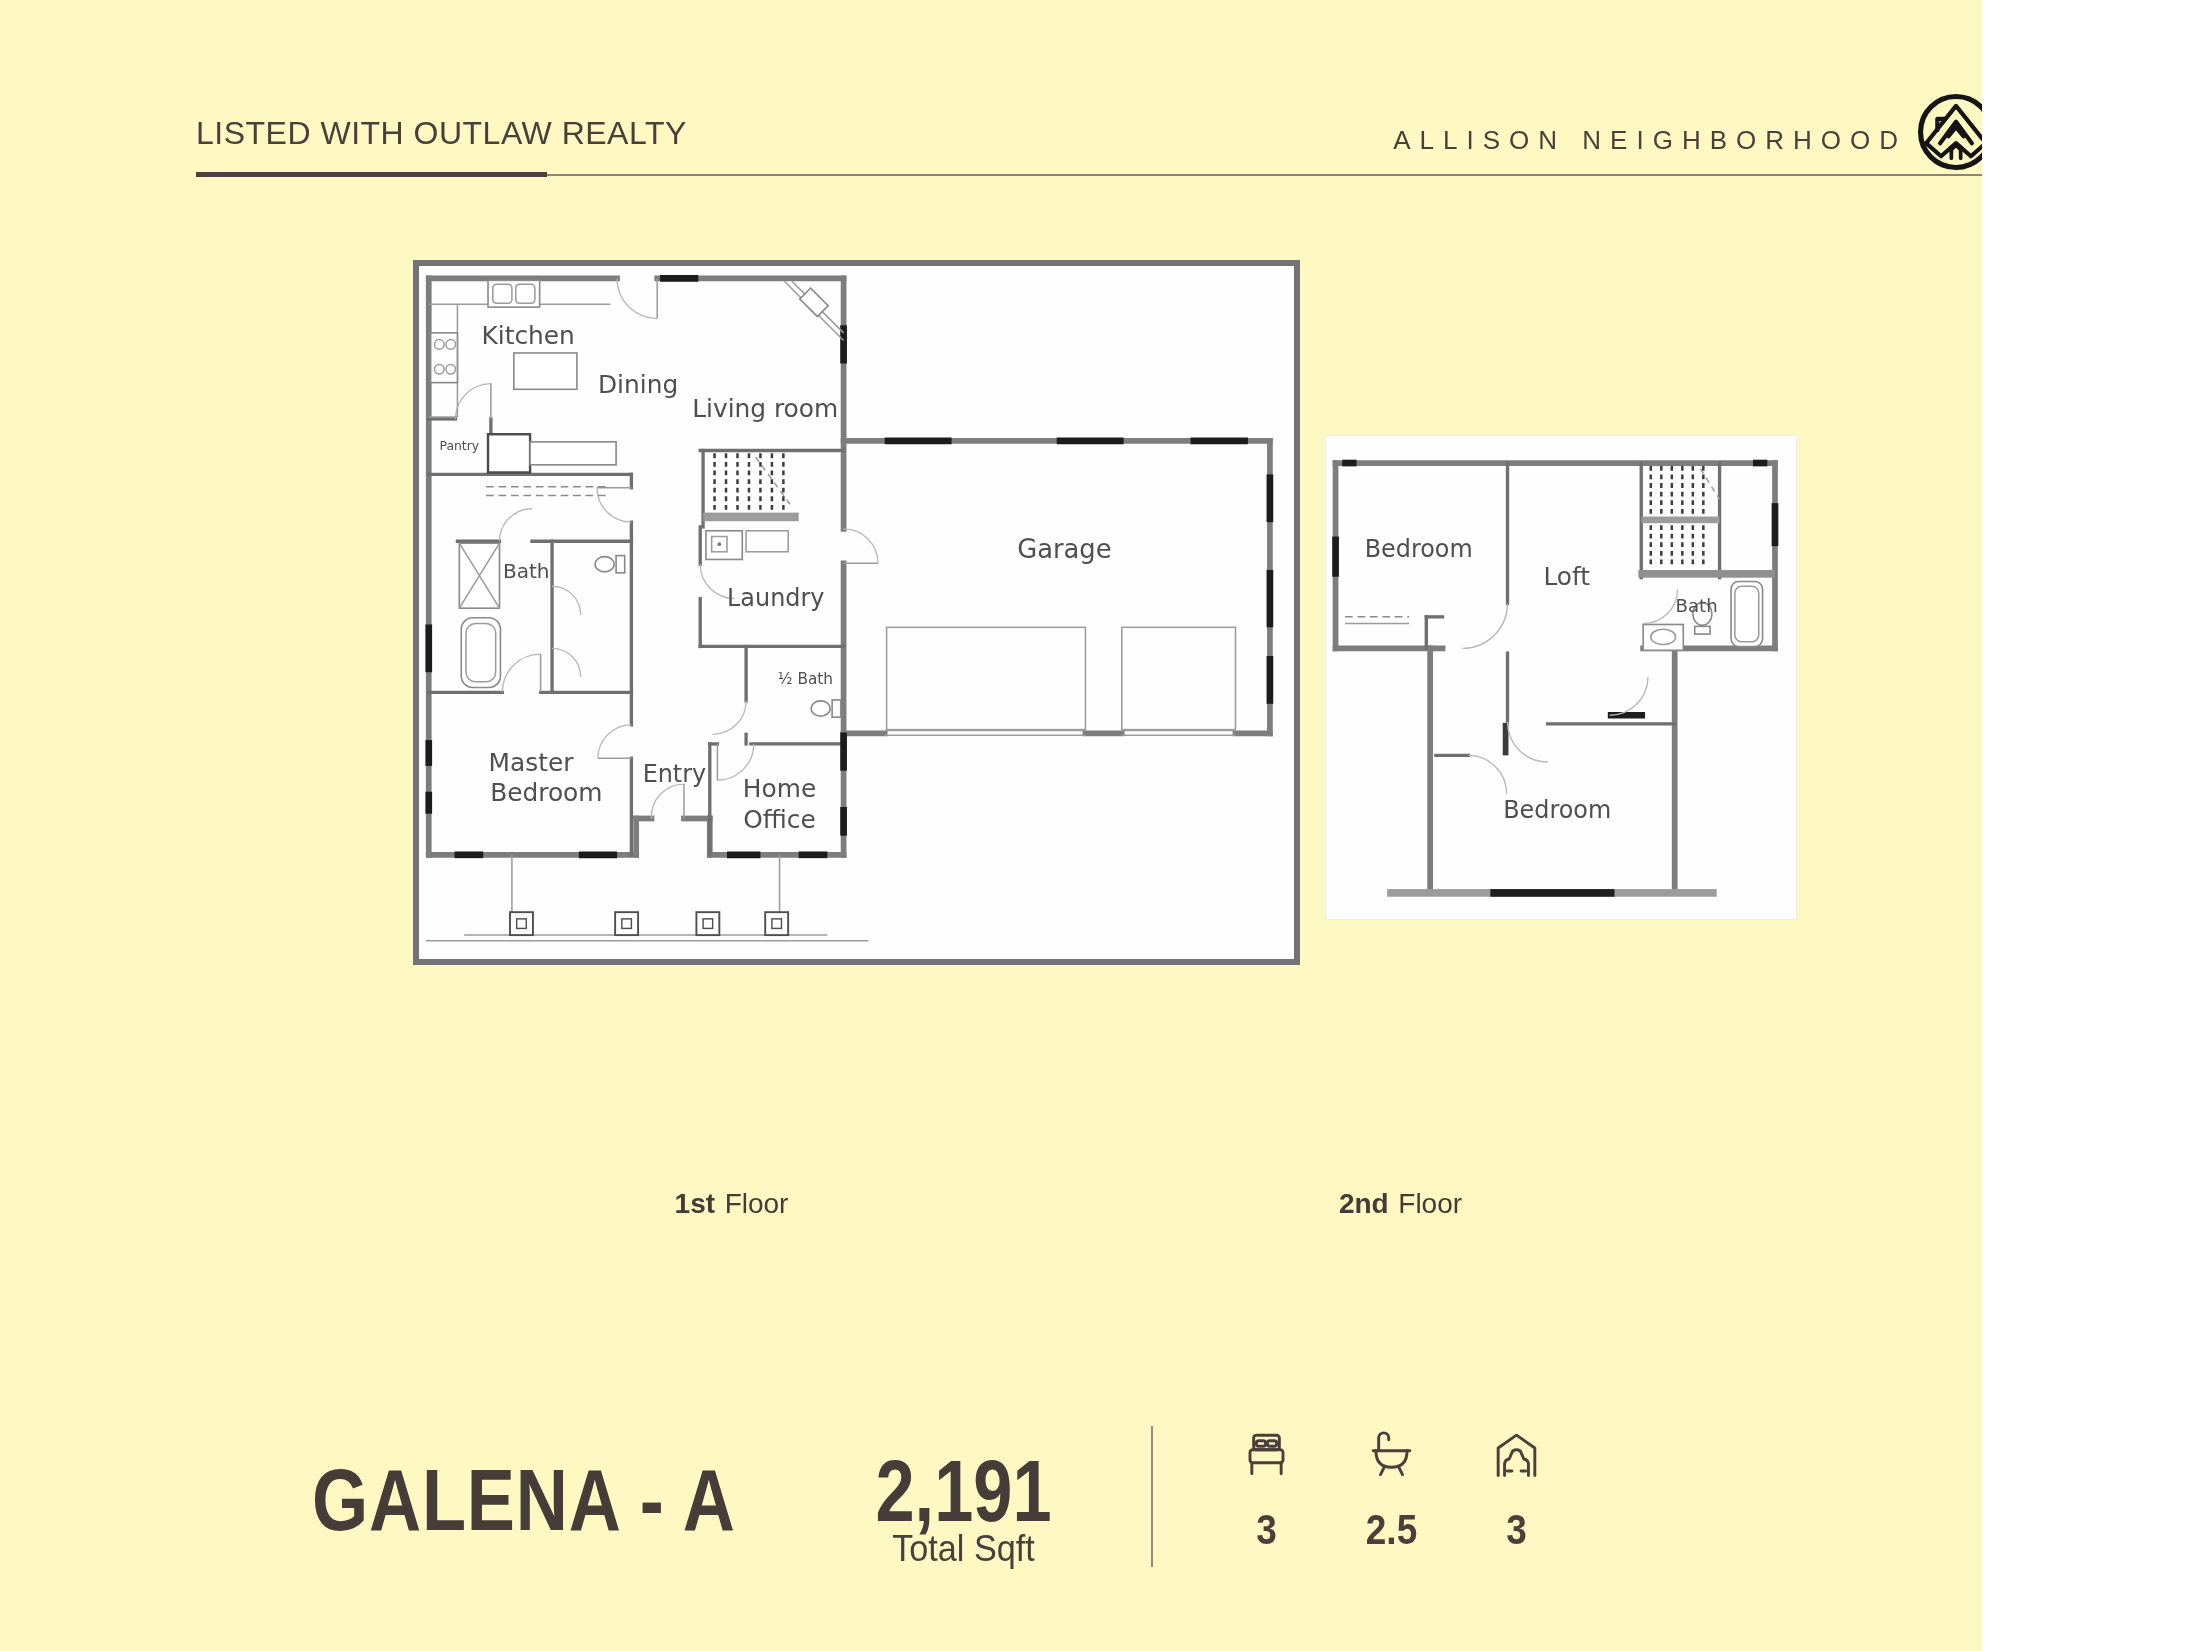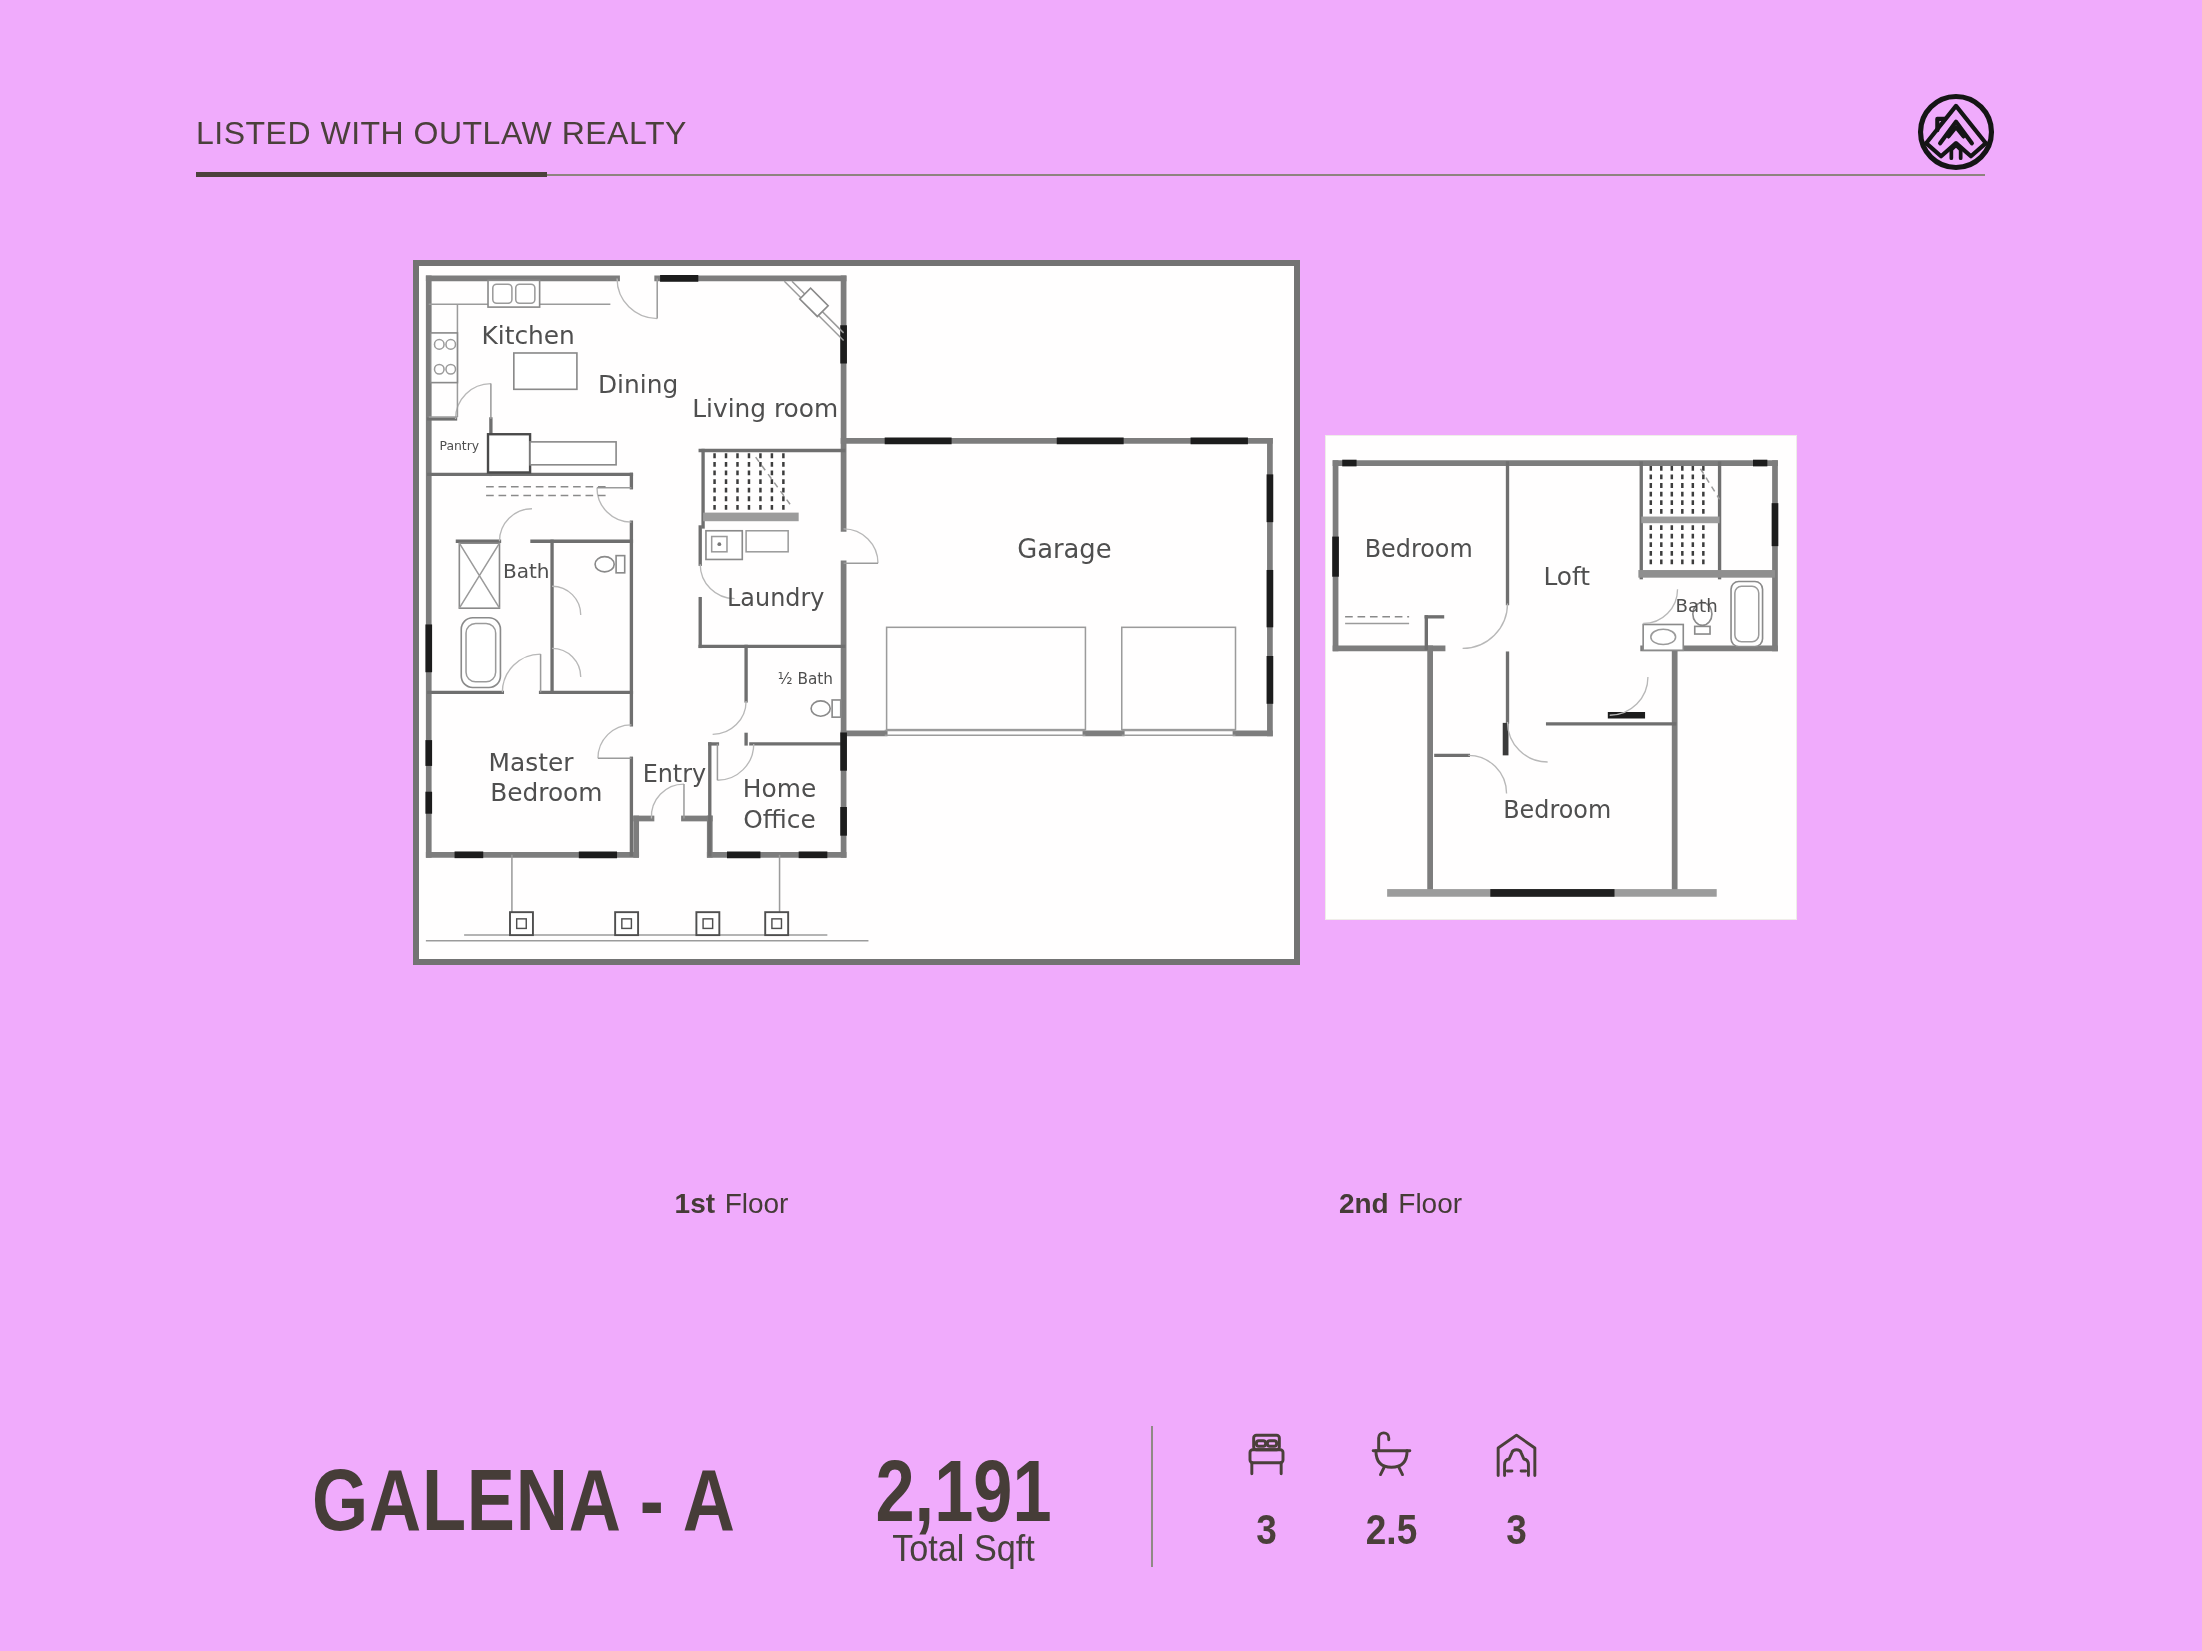--- a/index.html
+++ b/index.html
@@ -1,17 +1,17 @@
 <!DOCTYPE html>
 <html><head>
 <meta charset="utf-8">
 <style>
   html,body { margin:0; padding:0; background:#ffffff; }
   .page {
-    position:relative; width:2202px; height:1652px; background:#f0abfc;
+    position:relative; width:1982px; height:1652px; background:#fef9c3;
     font-family:"Liberation Sans", sans-serif; overflow:hidden;
   }
   
   .hdr-left {
     position:absolute; left:196px; top:115px;
     font-size:32px; letter-spacing:0.5px; color:#4a403b; white-space:nowrap;
   }
   .hdr-right {
     position:absolute; left:1233px; top:125px; width:674px; text-align:right;
     font-size:26px; letter-spacing:9px; color:#4a403b; white-space:nowrap;
@@ -59,20 +59,21 @@
                transform:scaleX(.88); transform-origin:center; }
   .ic { stroke:#4a3f3a; stroke-width:3.2; fill:none; stroke-linecap:round; stroke-linejoin:round; }
   .lg { stroke:#151515; fill:none; stroke-linecap:round; stroke-linejoin:round; }
 </style>
 </head>
 <body>
 
 <div class="page">
 
   <div class="hdr-left">LISTED WITH OUTLAW REALTY</div>
+  <div class="hdr-right">ALLISON NEIGHBORHOOD</div>
   <div class="rule-thick"></div>
   <div class="rule-thin"></div>
   <div class="logo">
     <svg viewBox="0 0 90 90">
       <circle class="lg" cx="45" cy="45" r="38" stroke-width="5.5"></circle>
       <path class="lg" stroke-width="4.5" d="M13,57 L45,17 L77,57"></path>
       <path class="lg" stroke-width="4.5" d="M25,43 V31 H33"></path>
       <path class="lg" stroke-width="4.5" d="M28,57 L45,34 L62,57"></path>
       <path class="lg" stroke-width="4" d="M37,50 L45,40 L53,50"></path>
       <path class="lg" stroke-width="4.5" d="M13,57 L29,71 L45,57 L61,71 L77,57"></path>

